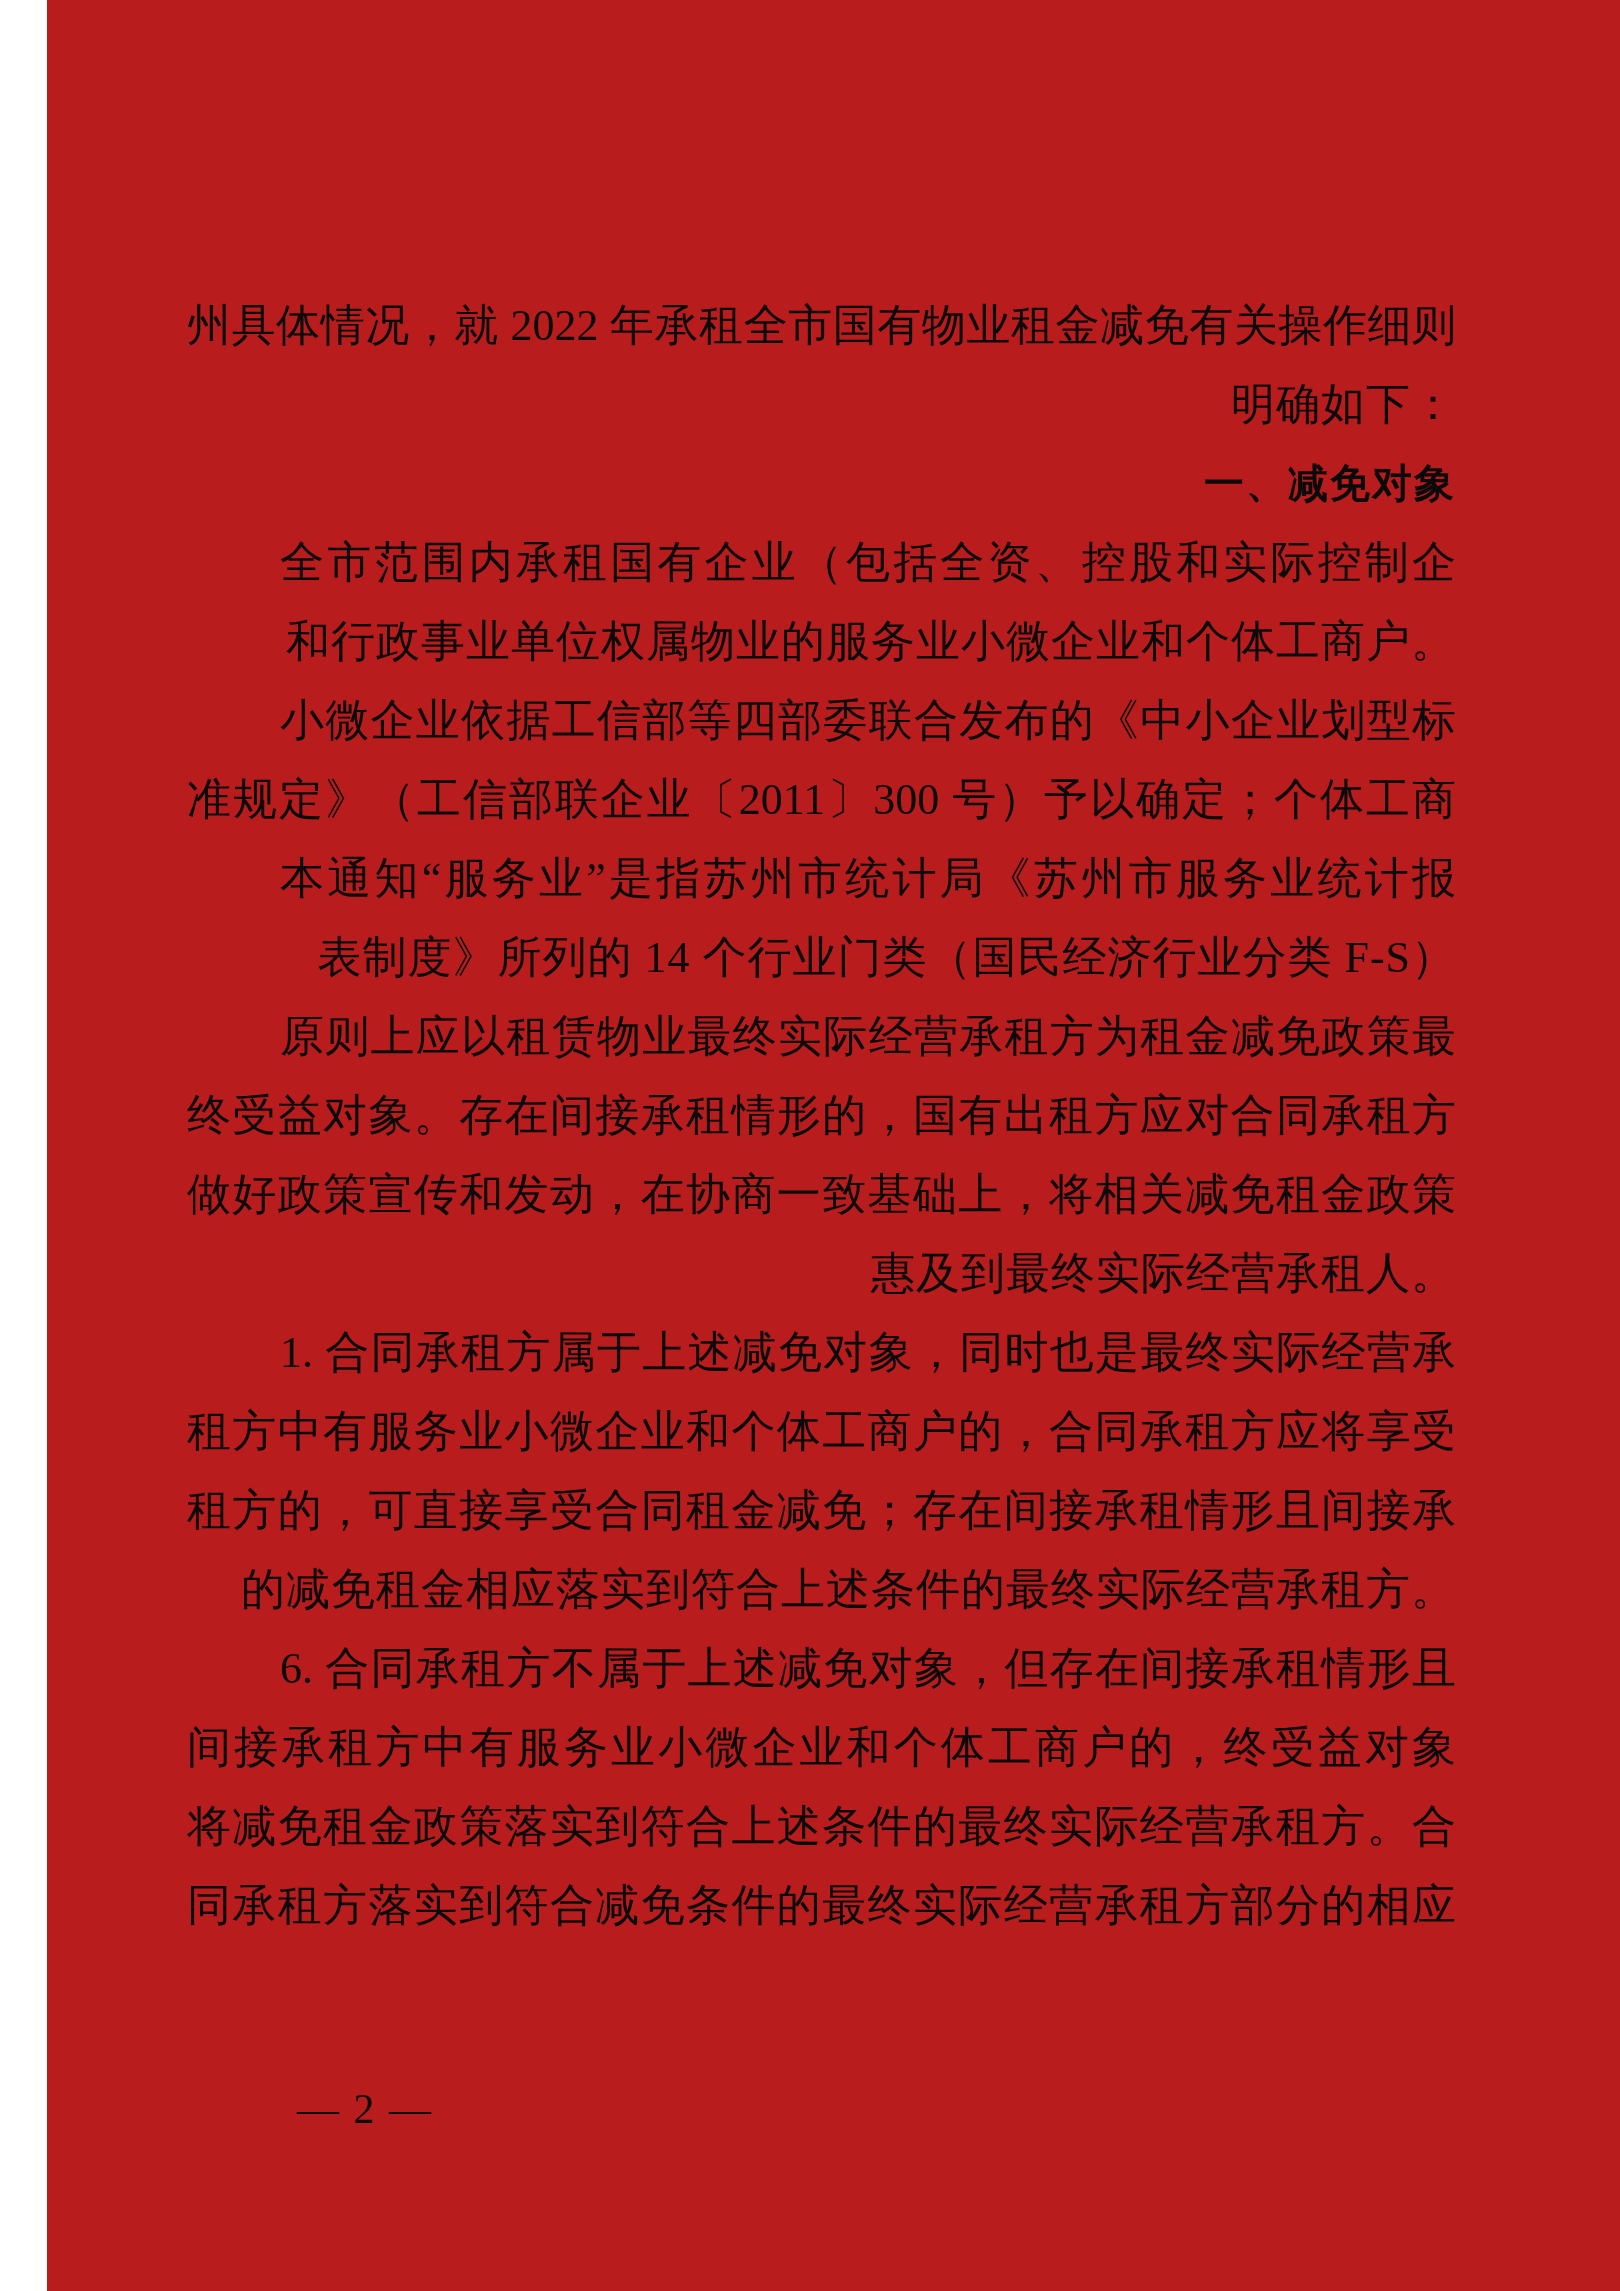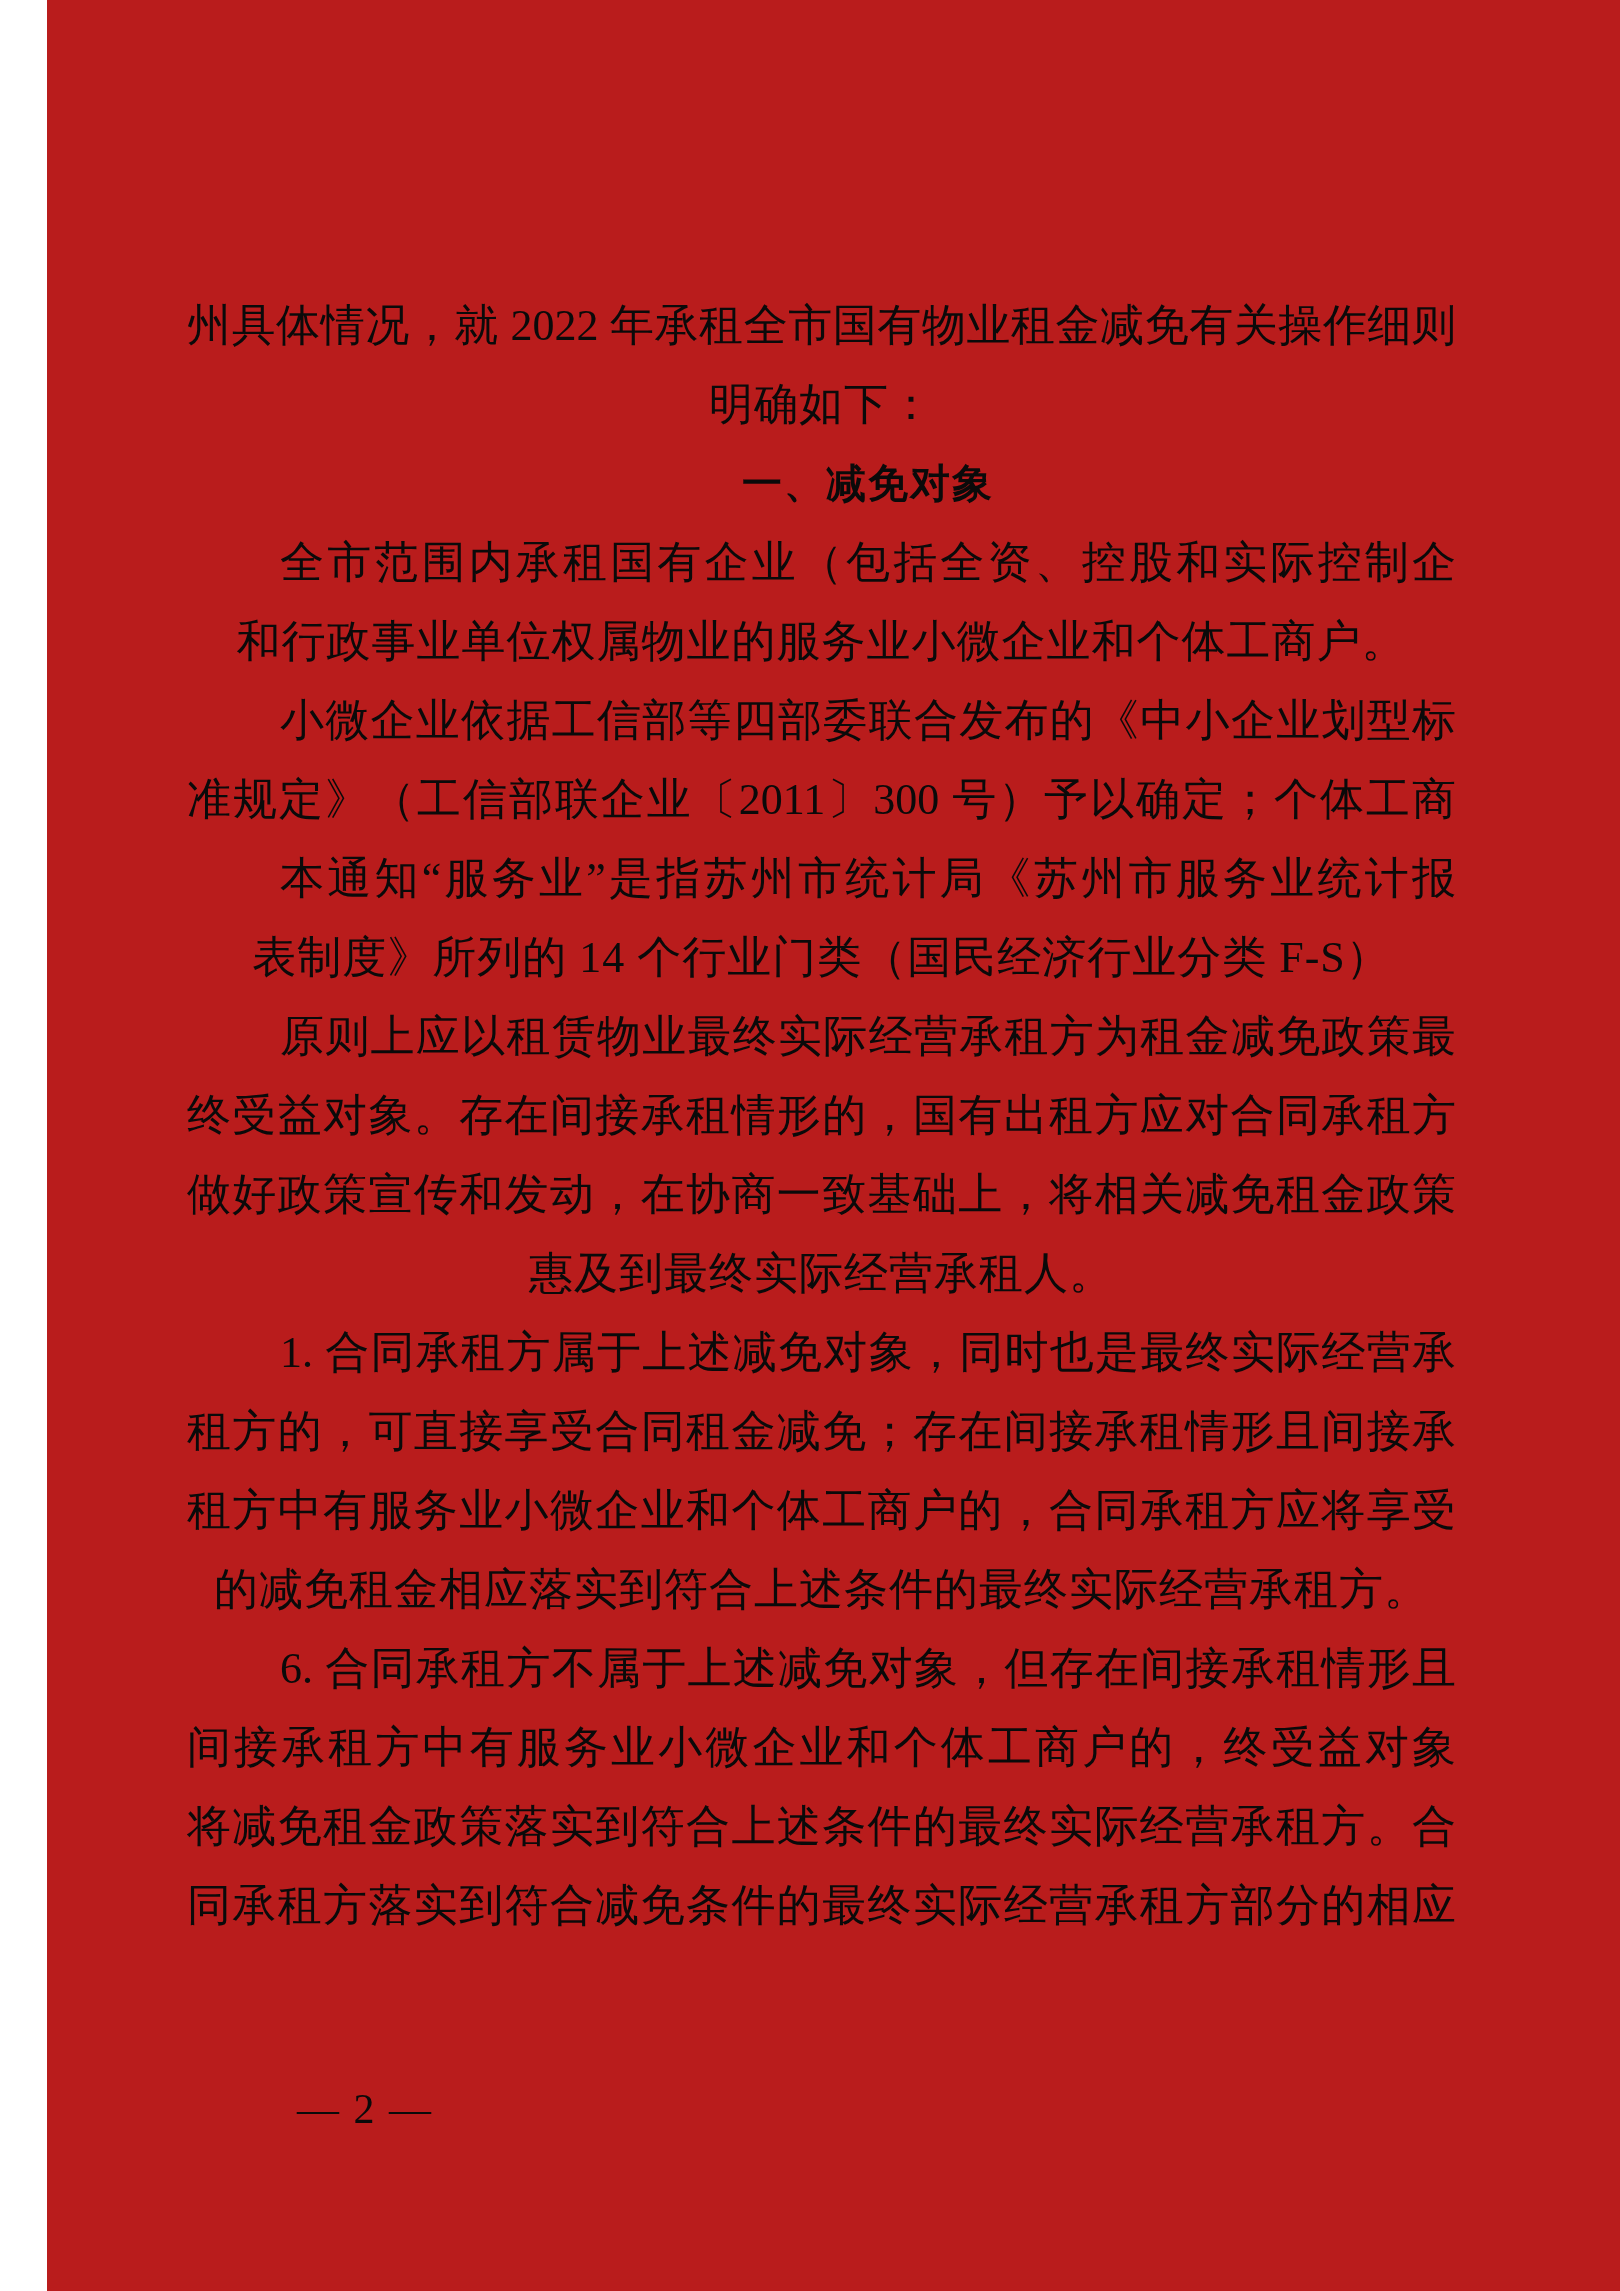--- a/index.html
+++ b/index.html
@@ -32,21 +32,21 @@
     color: #0a0a0a;
   }
   .line.fill {
     white-space: normal;
     text-align: justify;
     text-align-last: justify;
     letter-spacing: 0;
     overflow: hidden;
   }
   .line.end {
-    text-align: center;
+    text-align: right;
   }
   .line.indent {
     text-indent: 93px;
   }
   .line.heading {
     font-family: "Liberation Sans", sans-serif;
     font-weight: 700;
     font-size: 40px;
     letter-spacing: 2px;
   }
@@ -73,22 +73,22 @@
     <div class="line end">和行政事业单位权属物业的服务业小微企业和个体工商户。</div>
     <div class="line fill indent">小微企业依据工信部等四部委联合发布的《中小企业划型标</div>
     <div class="line fill">准规定》（工信部联企业〔2011〕300 号）予以确定；个体工商</div>
     <div class="line fill indent">本通知“服务业”是指苏州市统计局《苏州市服务业统计报</div>
     <div class="line end">表制度》所列的 14 个行业门类（国民经济行业分类 F-S）</div>
     <div class="line fill indent">原则上应以租赁物业最终实际经营承租方为租金减免政策最</div>
     <div class="line fill">终受益对象。存在间接承租情形的，国有出租方应对合同承租方</div>
     <div class="line fill">做好政策宣传和发动，在协商一致基础上，将相关减免租金政策</div>
     <div class="line end">惠及到最终实际经营承租人。</div>
     <div class="line fill indent">1. 合同承租方属于上述减免对象，同时也是最终实际经营承</div>
+    <div class="line fill">租方中有服务业小微企业和个体工商户的，合同承租方应将享受</div>
     <div class="line fill">租方的，可直接享受合同租金减免；存在间接承租情形且间接承</div>
-    <div class="line fill">租方中有服务业小微企业和个体工商户的，合同承租方应将享受</div>
     <div class="line end">的减免租金相应落实到符合上述条件的最终实际经营承租方。</div>
     <div class="line fill indent">6. 合同承租方不属于上述减免对象，但存在间接承租情形且</div>
     <div class="line fill">间接承租方中有服务业小微企业和个体工商户的，终受益对象</div>
     <div class="line fill">将减免租金政策落实到符合上述条件的最终实际经营承租方。合</div>
     <div class="line fill">同承租方落实到符合减免条件的最终实际经营承租方部分的相应</div>
   </div>
   <div class="page-footer">— 2 —</div>
 </div>
 
 

